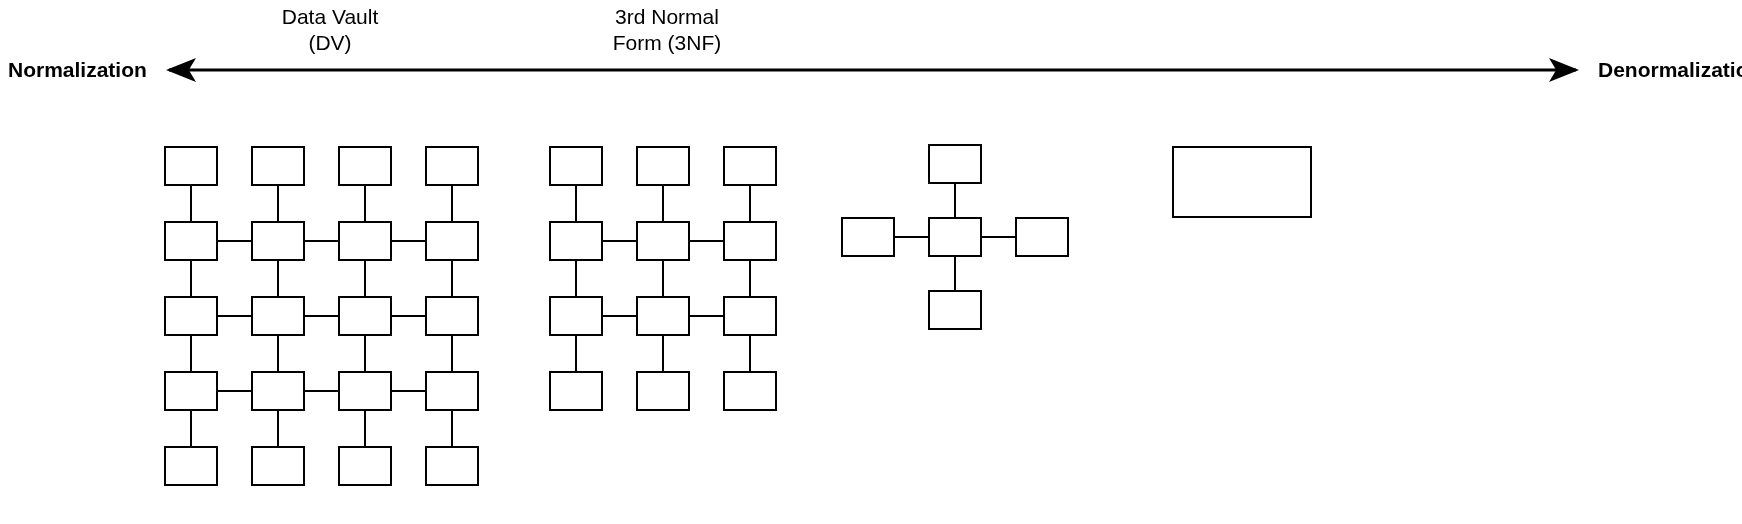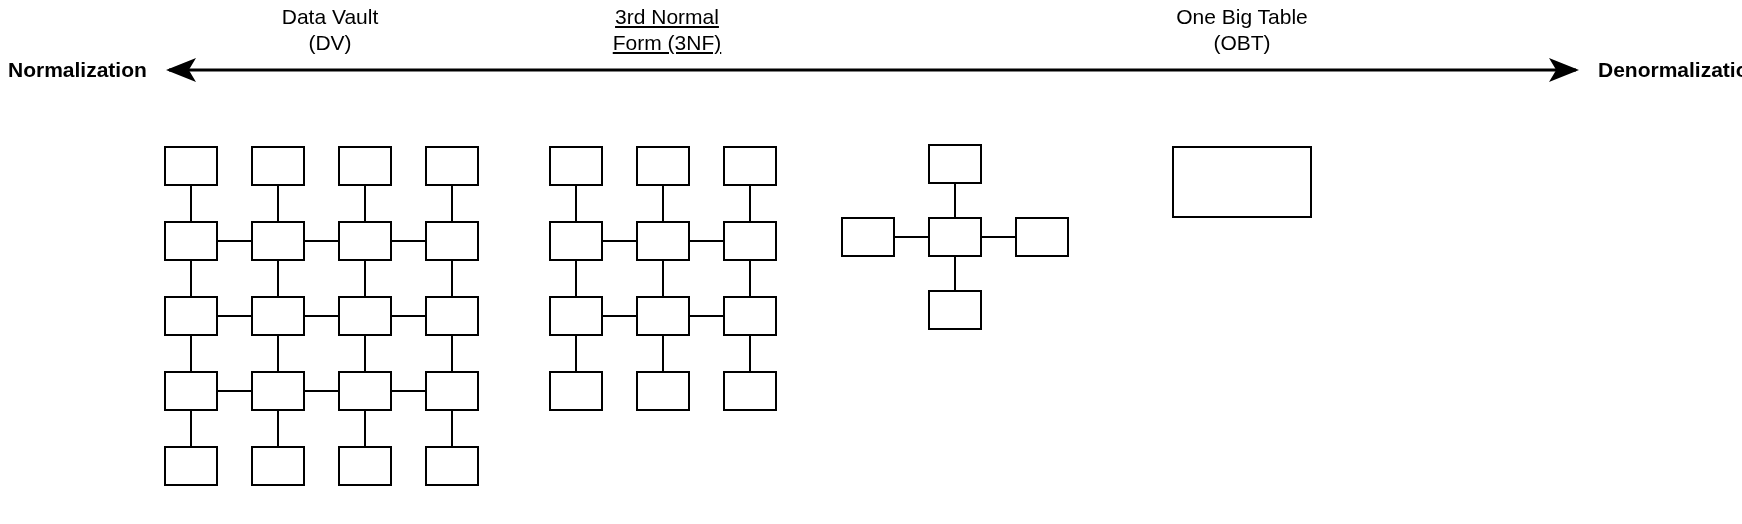--- a/index.html
+++ b/index.html
@@ -30,21 +30,21 @@
   .stage-label {
     position: absolute;
     font-size: 21px;
     line-height: 26px;
     text-align: center;
     white-space: pre-line;
     color: #000;
     transform: translateX(-50%);
   }
   #stage-label-0 { left: 330px;  top: 4px; }
-  #stage-label-1 { left: 667px;  top: 4px; text-decoration: underline; }
+  #stage-label-1 { left: 667px;  top: 4px; }
   #stage-label-2 { left: 952px;  top: 4px; }
   #stage-label-3 { left: 1242px; top: 4px; }
 
   #spectrum-arrow {
     position: absolute;
     left: 0; top: 40px;
     width: 1742px; height: 62px;
     pointer-events: none;
   }
 
@@ -81,22 +81,20 @@
         <path d="M10,0 L0,4 L10,8 L7.6,4 Z" fill="#000000"></path>
       </marker>
     </defs>
     <line x1="169" y1="30" x2="1576" y2="30" stroke="#000000" stroke-width="3" marker-start="url(#ah-left)" marker-end="url(#ah-right)"></line>
   </svg>
 
   <div class="stage-label" id="stage-label-0">Data Vault
 (DV)</div>
   <div class="stage-label" id="stage-label-1">3rd Normal
 Form (3NF)</div>
-  <div class="stage-label" id="stage-label-3">One Big Table
-(OBT)</div>
 
   <div class="group" id="group-data-vault" style="left: 0px; top: 0px; width: 1742px; height: 524px;">
       <div class="node-box" style="left: 164px; top: 146px; width: 54px; height: 40px;"></div>
       <div class="link v" style="left: 190px; top: 186px; height: 35px;"></div>
       <div class="node-box" style="left: 251px; top: 146px; width: 54px; height: 40px;"></div>
       <div class="link v" style="left: 277px; top: 186px; height: 35px;"></div>
       <div class="node-box" style="left: 338px; top: 146px; width: 54px; height: 40px;"></div>
       <div class="link v" style="left: 364px; top: 186px; height: 35px;"></div>
       <div class="node-box" style="left: 425px; top: 146px; width: 54px; height: 40px;"></div>
       <div class="link v" style="left: 451px; top: 186px; height: 35px;"></div>

